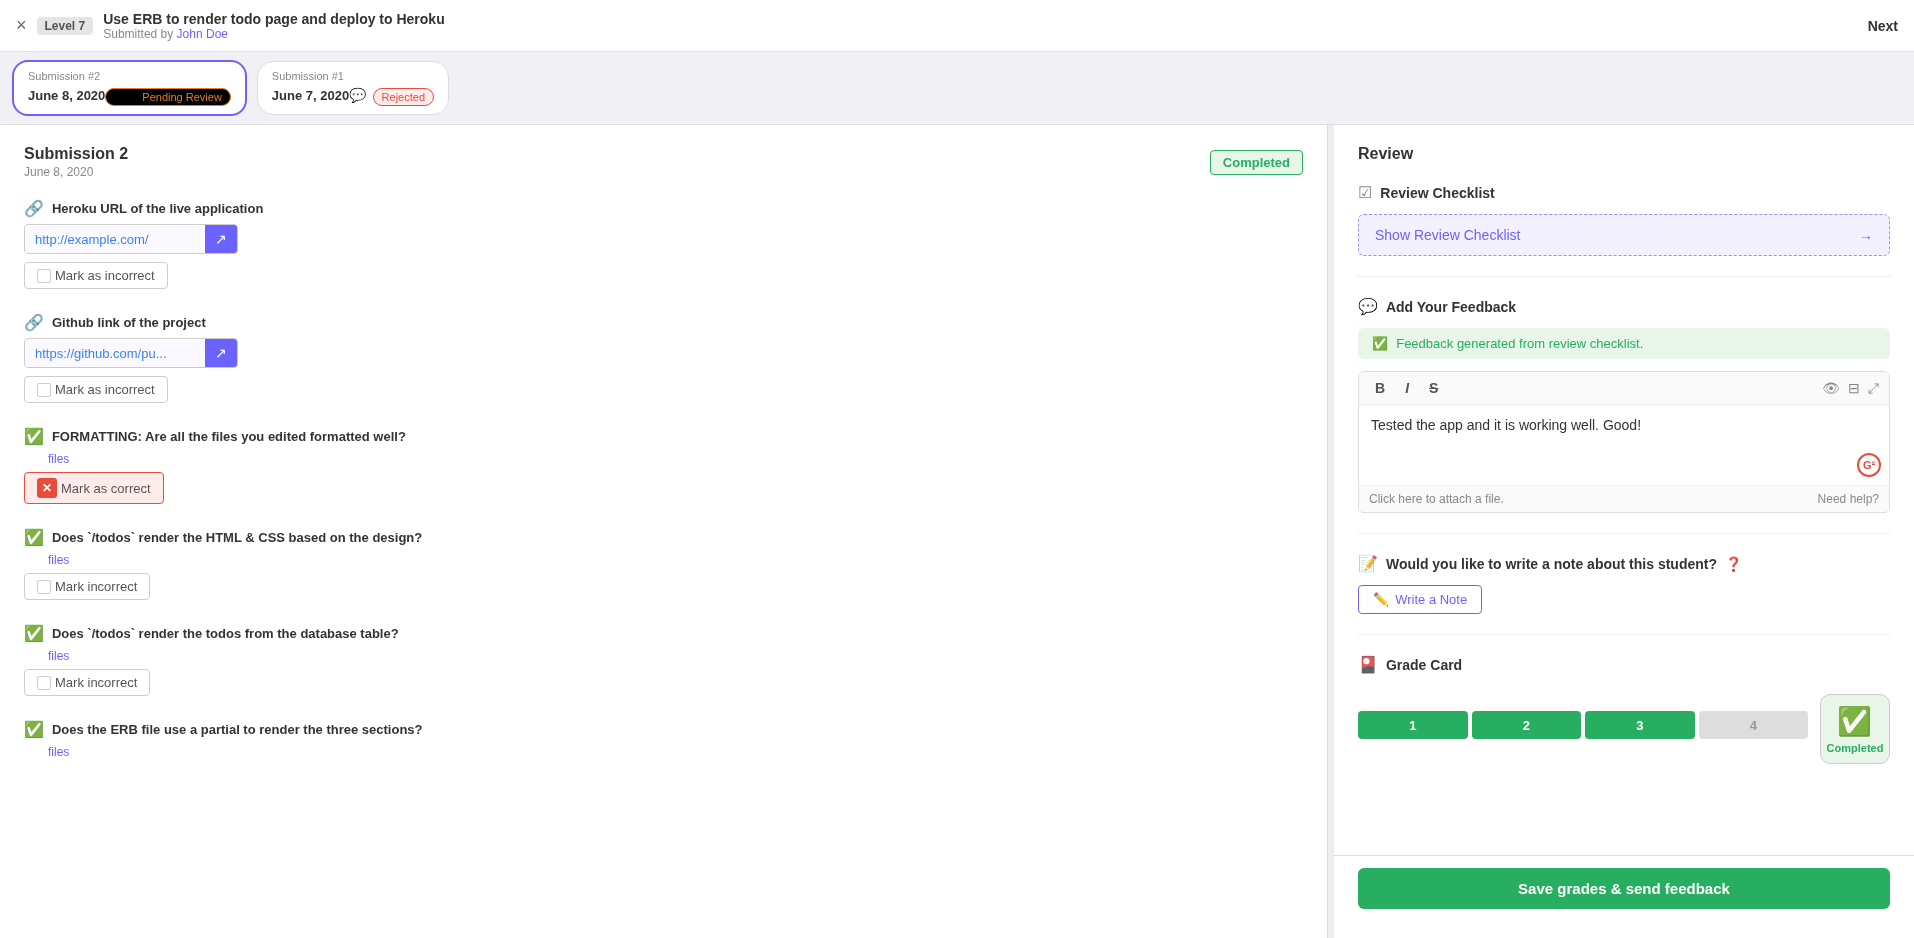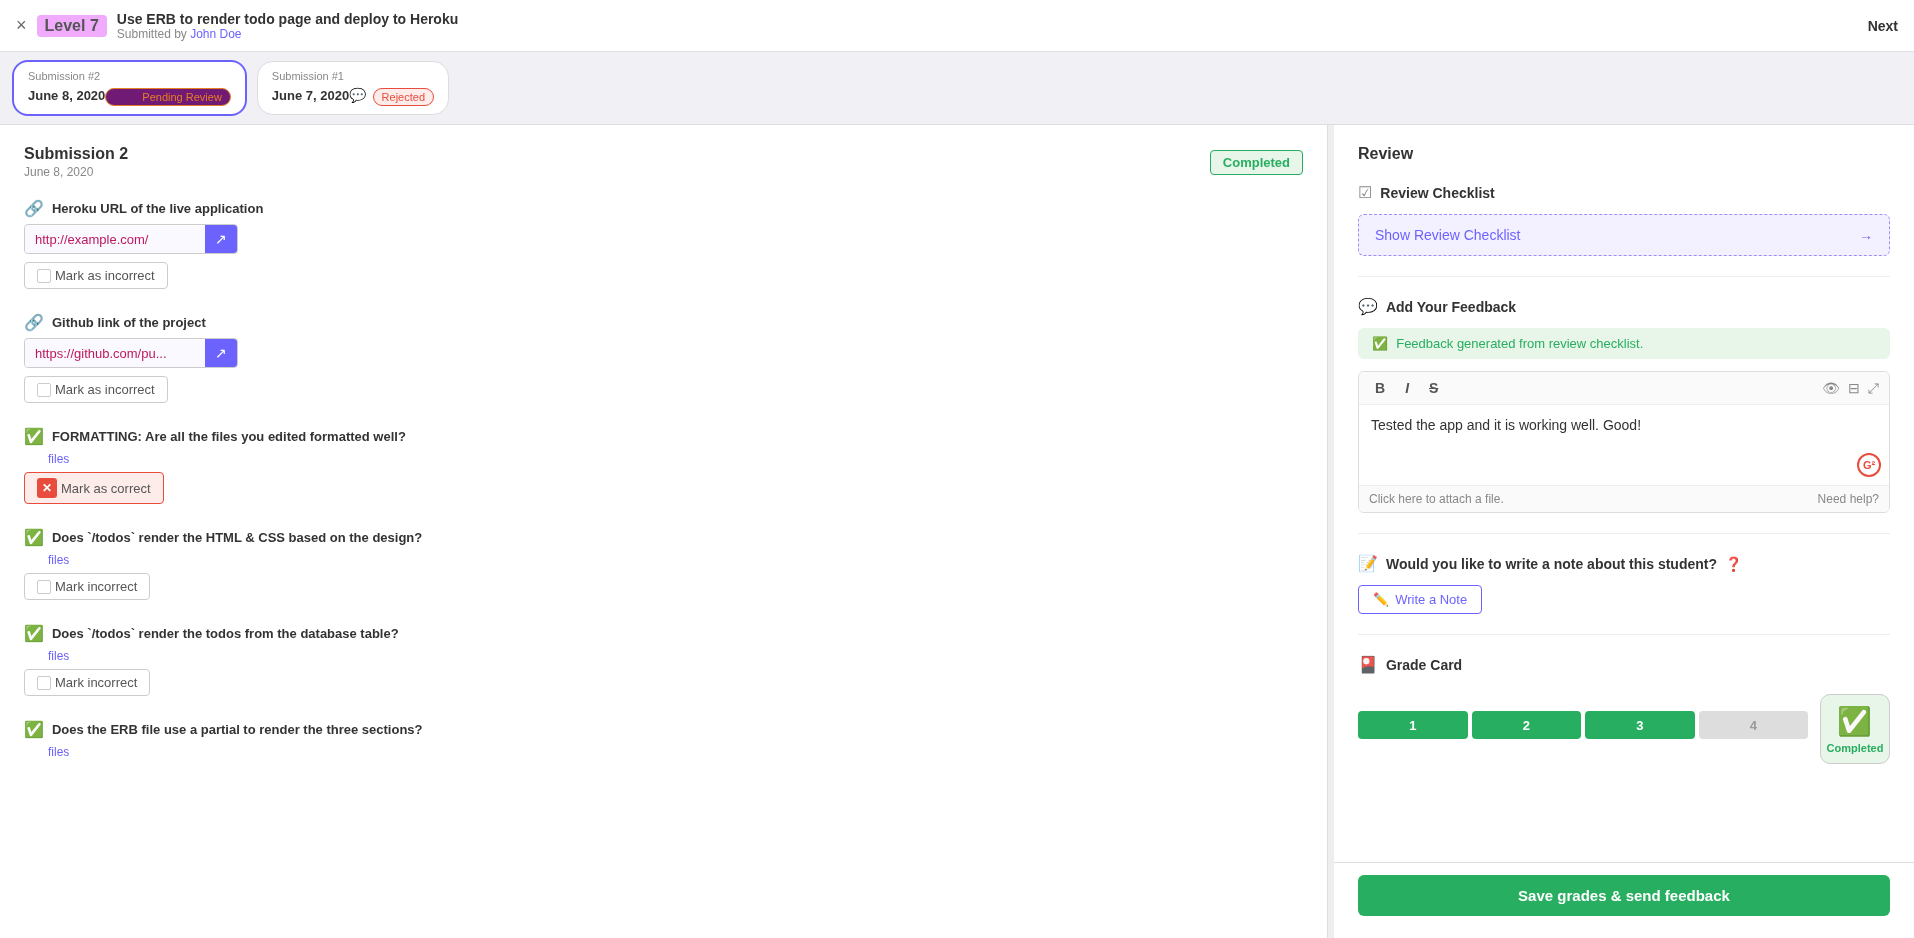--- a/index.html
+++ b/index.html
@@ -6,40 +6,40 @@
     body { font-family: -apple-system, BlinkMacSystemFont, 'Segoe UI', sans-serif; font-size: 14px; background: #f5f5f7; color: #333; }
 
     
     .top-bar {
       display: flex; align-items: center; justify-content: space-between;
       background: #fff; padding: 8px 16px; border-bottom: 1px solid #e0e0e0;
       height: 52px;
     }
     .top-bar-left { display: flex; align-items: center; gap: 10px; }
     .close-btn { cursor: pointer; font-size: 18px; color: #666; border: none; background: none; }
-    .level-badge { background: #f0abfc; border-radius: 4px; padding: 2px 8px; font-size: 16px; font-weight: 600; color: #555; }
+    .level-badge { background: #e5e5e5; border-radius: 4px; padding: 2px 8px; font-size: 12px; font-weight: 600; color: #555; }
     .top-title { font-size: 14px; font-weight: 600; text-decoration: none; color: #333; }
     .top-subtitle { font-size: 12px; color: #888; }
     .top-subtitle a { color: #6c63ff; text-decoration: none; }
     .next-btn { font-size: 14px; color: #333; font-weight: 600; background: none; border: none; cursor: pointer; }
 
     
     .tabs-row {
       display: flex; align-items: center; background: #f0f0f5; padding: 8px 12px; gap: 10px;
       border-bottom: 1px solid #ddd;
     }
     .tab-card {
       background: #fff; border: 1px solid #ddd; border-radius: 16px; padding: 8px 14px;
       cursor: pointer; min-width: 170px;
     }
     .tab-card.active { border: 2px solid #6c63ff; }
     .tab-card .tab-sub { font-size: 11px; color: #888; margin-bottom: 2px; }
     .tab-card .tab-name { font-size: 13px; font-weight: 600; }
     .tab-card .tab-status { font-size: 11px; padding: 2px 8px; border-radius: 10px; display: inline-block; margin-top: 4px; }
-    .tab-status.pending { background: #701a75; color: #e67e22; border: 1px solid #e67e22; padding-left: 36px; }
+    .tab-status.pending { background: #000000; color: #e67e22; border: 1px solid #e67e22; padding-left: 36px; }
     .tab-status.rejected { background: #fdecea; color: #e74c3c; border: 1px solid #e74c3c; }
     .tab-card-row { display: flex; align-items: center; justify-content: space-between; }
     .tab-icon { color: #888; font-size: 14px; }
 
     
     .main-layout { display: flex; height: calc(100vh - 108px); }
 
     
     .left-panel { flex: 1; overflow-y: auto; padding: 20px 24px; background: #fff; border-right: 1px solid #ddd; }
     .submission-header { display: flex; align-items: center; justify-content: space-between; margin-bottom: 20px; }
@@ -50,21 +50,21 @@
     
     .criteria-item { margin-bottom: 24px; }
     .criteria-header { display: flex; align-items: center; gap: 8px; margin-bottom: 6px; }
     .criteria-icon { color: #27ae60; font-size: 16px; }
     .criteria-question { font-size: 13px; font-weight: 700; }
     .criteria-files { font-size: 12px; color: #6c63ff; margin-left: 24px; margin-bottom: 6px; }
 
     
     .url-field { display: flex; align-items: center; gap: 8px; margin-left: 0; margin-bottom: 8px; }
     .url-input-wrapper { display: flex; align-items: center; border: 1px solid #ccc; border-radius: 4px; overflow: hidden; }
-    .url-text { padding: 6px 10px; font-size: 13px; color: #be185d; background: #f9f9ff; min-width: 180px; }
+    .url-text { padding: 6px 10px; font-size: 13px; color: #3b82f6; background: #f9f9ff; min-width: 180px; }
     .url-open-btn { background: #6c63ff; color: #fff; border: none; padding: 6px 10px; cursor: pointer; font-size: 14px; }
 
     
     .mark-btn {
       display: flex; align-items: center; gap: 4px;
       border: 1px solid #ccc; background: #fff; border-radius: 4px; padding: 5px 12px;
       font-size: 13px; cursor: pointer; color: #555;
     }
     .mark-btn .chk { width: 14px; height: 14px; border: 1px solid #ccc; border-radius: 2px; display: inline-block; }
     .mark-btn-correct { border-color: #e74c3c; }
@@ -125,21 +125,21 @@
       display: flex; flex-direction: column; align-items: center; justify-content: center; gap: 4px;
       margin-left: auto;
     }
     .completed-circle-icon { font-size: 28px; color: #27ae60; }
     .completed-circle-text { font-size: 11px; color: #27ae60; font-weight: 600; }
 
     .grade-row { display: flex; align-items: center; gap: 12px; }
     .grade-bars-col { flex: 1; }
 
     
-    .save-bar { position: fixed; bottom: 10px; right: 0; width: 580px; padding: 12px 24px; background: #fff; border-top: 1px solid #ddd; }
+    .save-bar { position: fixed; bottom: 17px; right: 0; width: 580px; padding: 12px 24px; background: #fff; border-top: 1px solid #ddd; }
     .save-btn { width: 100%; background: #27ae60; color: #fff; border: none; border-radius: 6px; padding: 12px; font-size: 15px; font-weight: 600; cursor: pointer; }
 
     
     .panel-divider { width: 6px; background: #eee; cursor: col-resize; }
   </style>
 </head>
 <body>
 
 <div class="top-bar">
   <div class="top-bar-left">

